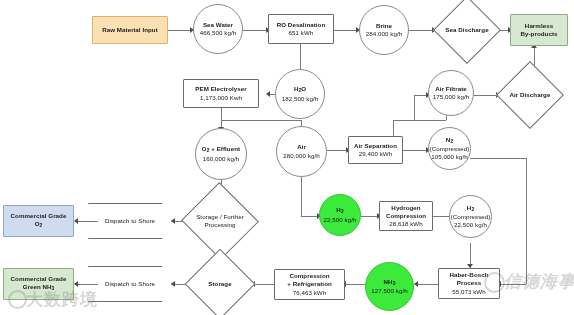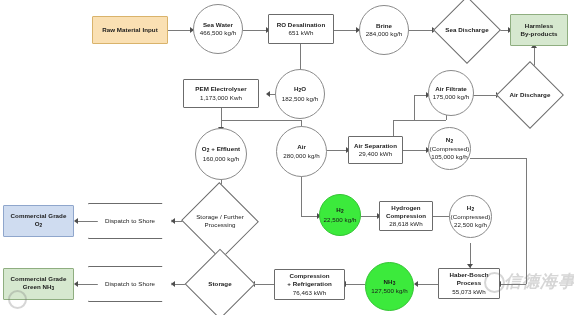--- a/index.html
+++ b/index.html
@@ -280,16 +280,17 @@
     <div class="sub">127,500 kg/h</div>
   </div>
 
   <div class="node rect" style="left:438px;top:268px;width:62px;height:31px;">
     <div class="ttl">Haber-Bosch</div>
     <div class="ttl">Process</div>
     <div class="sub">55,073 kWh</div>
   </div>
 
   <div class="wmlogo2"></div>
+  <div class="wm wm1" style="left:26px;">大数跨境</div>
   <div class="wmlogo"></div>
   <div class="wm wm2" style="left:504px;">信德海事</div>
 
 </div>
 
 </body></html>

